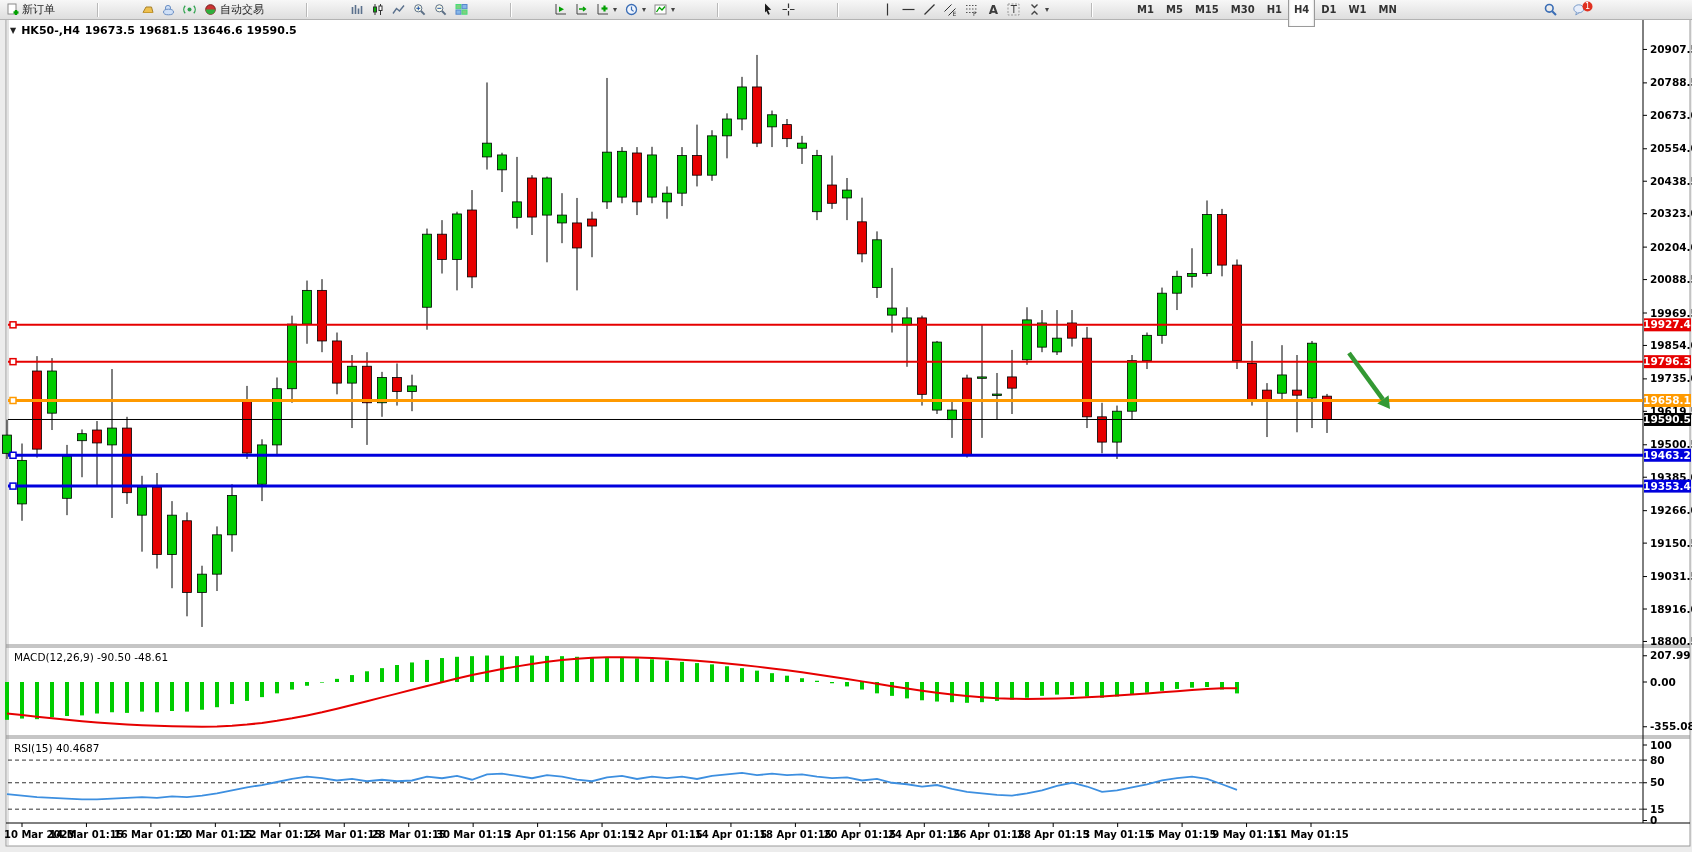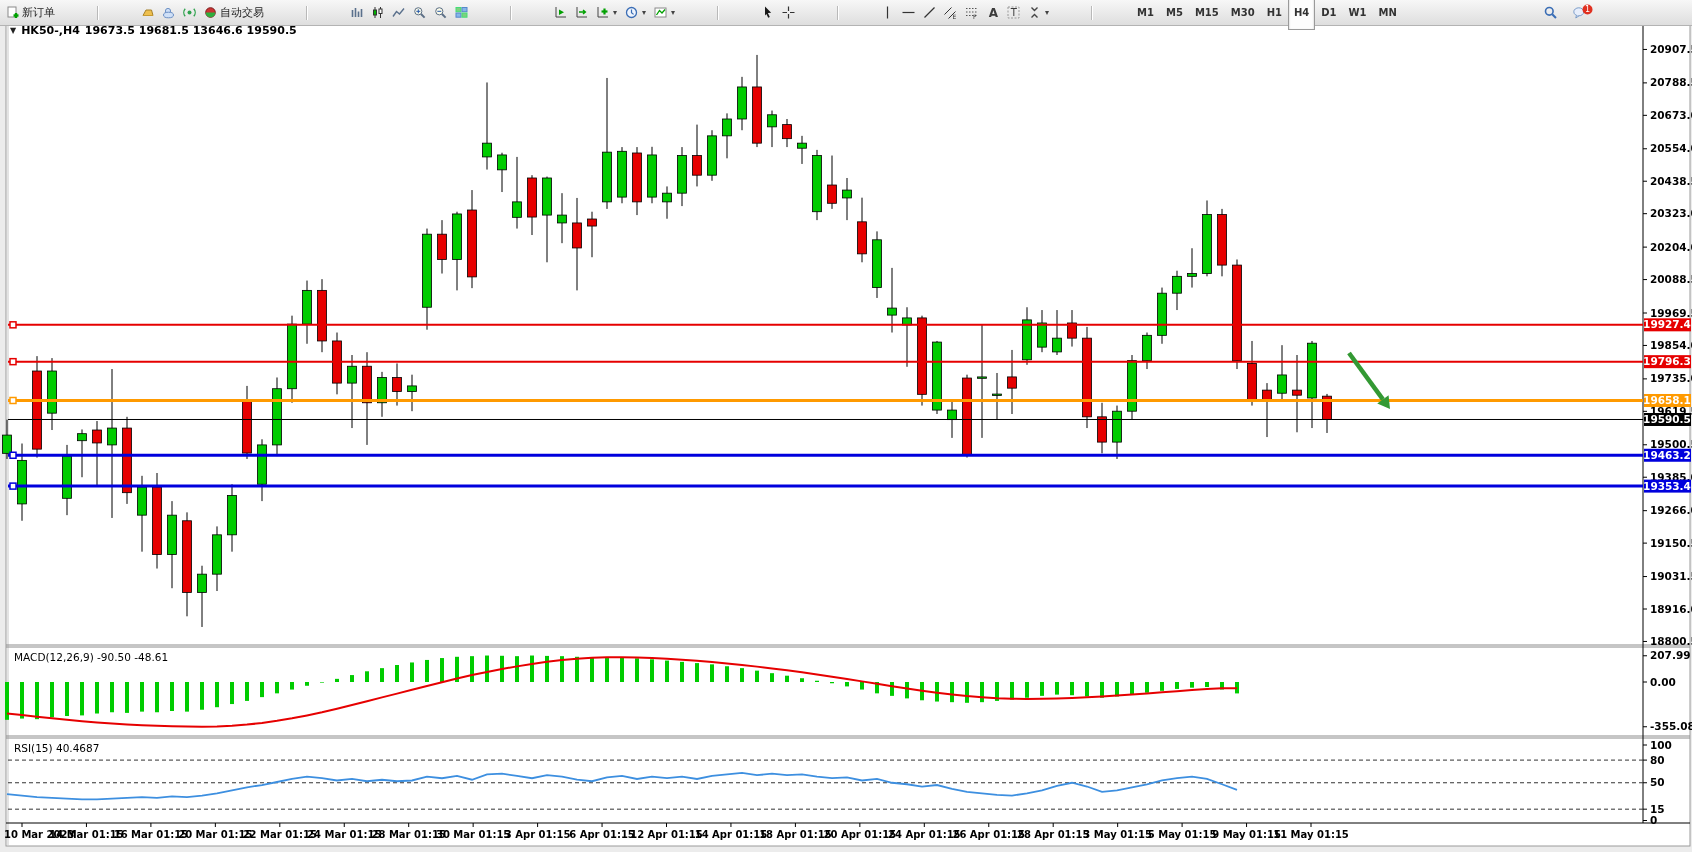--- a/index.html
+++ b/index.html
@@ -1,19 +1,19 @@
 <!DOCTYPE html>
 <html><head>
 <meta charset="utf-8">
 <style>
   html,body{margin:0;padding:0;background:#e4e4e4;width:1692px;height:852px;overflow:hidden;
     font-family:"DejaVu Sans","Liberation Sans",sans-serif;}
   #root{position:relative;width:1692px;height:852px;}
   
-  #toolbar{position:absolute;left:0;top:0;width:1692px;height:26px;
+  #toolbar{position:absolute;left:0;top:0;width:1692px;height:20px;
     background:linear-gradient(#f7f7f7,#dedede);border-bottom:1px solid #b3b3b3;
     display:flex;align-items:center;padding:0 2px;box-sizing:border-box;z-index:5;gap:34px;}
   .tb-group{display:flex;align-items:center;height:18px;}
   .tb-sep{width:1px;height:14px;background:#b9b9b9;margin:0 4px;border-right:1px solid #fff;}
   .tb-btn{display:flex;align-items:center;gap:3px;padding:1px 3px;border:1px solid transparent;
     border-radius:2px;height:15px;box-sizing:border-box;cursor:default;}
   .tb-btn svg{display:block;}
   .tb-label{font-size:11px;color:#222;white-space:nowrap;}
   .tb-dd{font-size:8px;color:#444;margin-left:1px;}
   .tf-btn{font-size:10px;font-weight:bold;color:#333;padding:16px 5px;height:15px;

